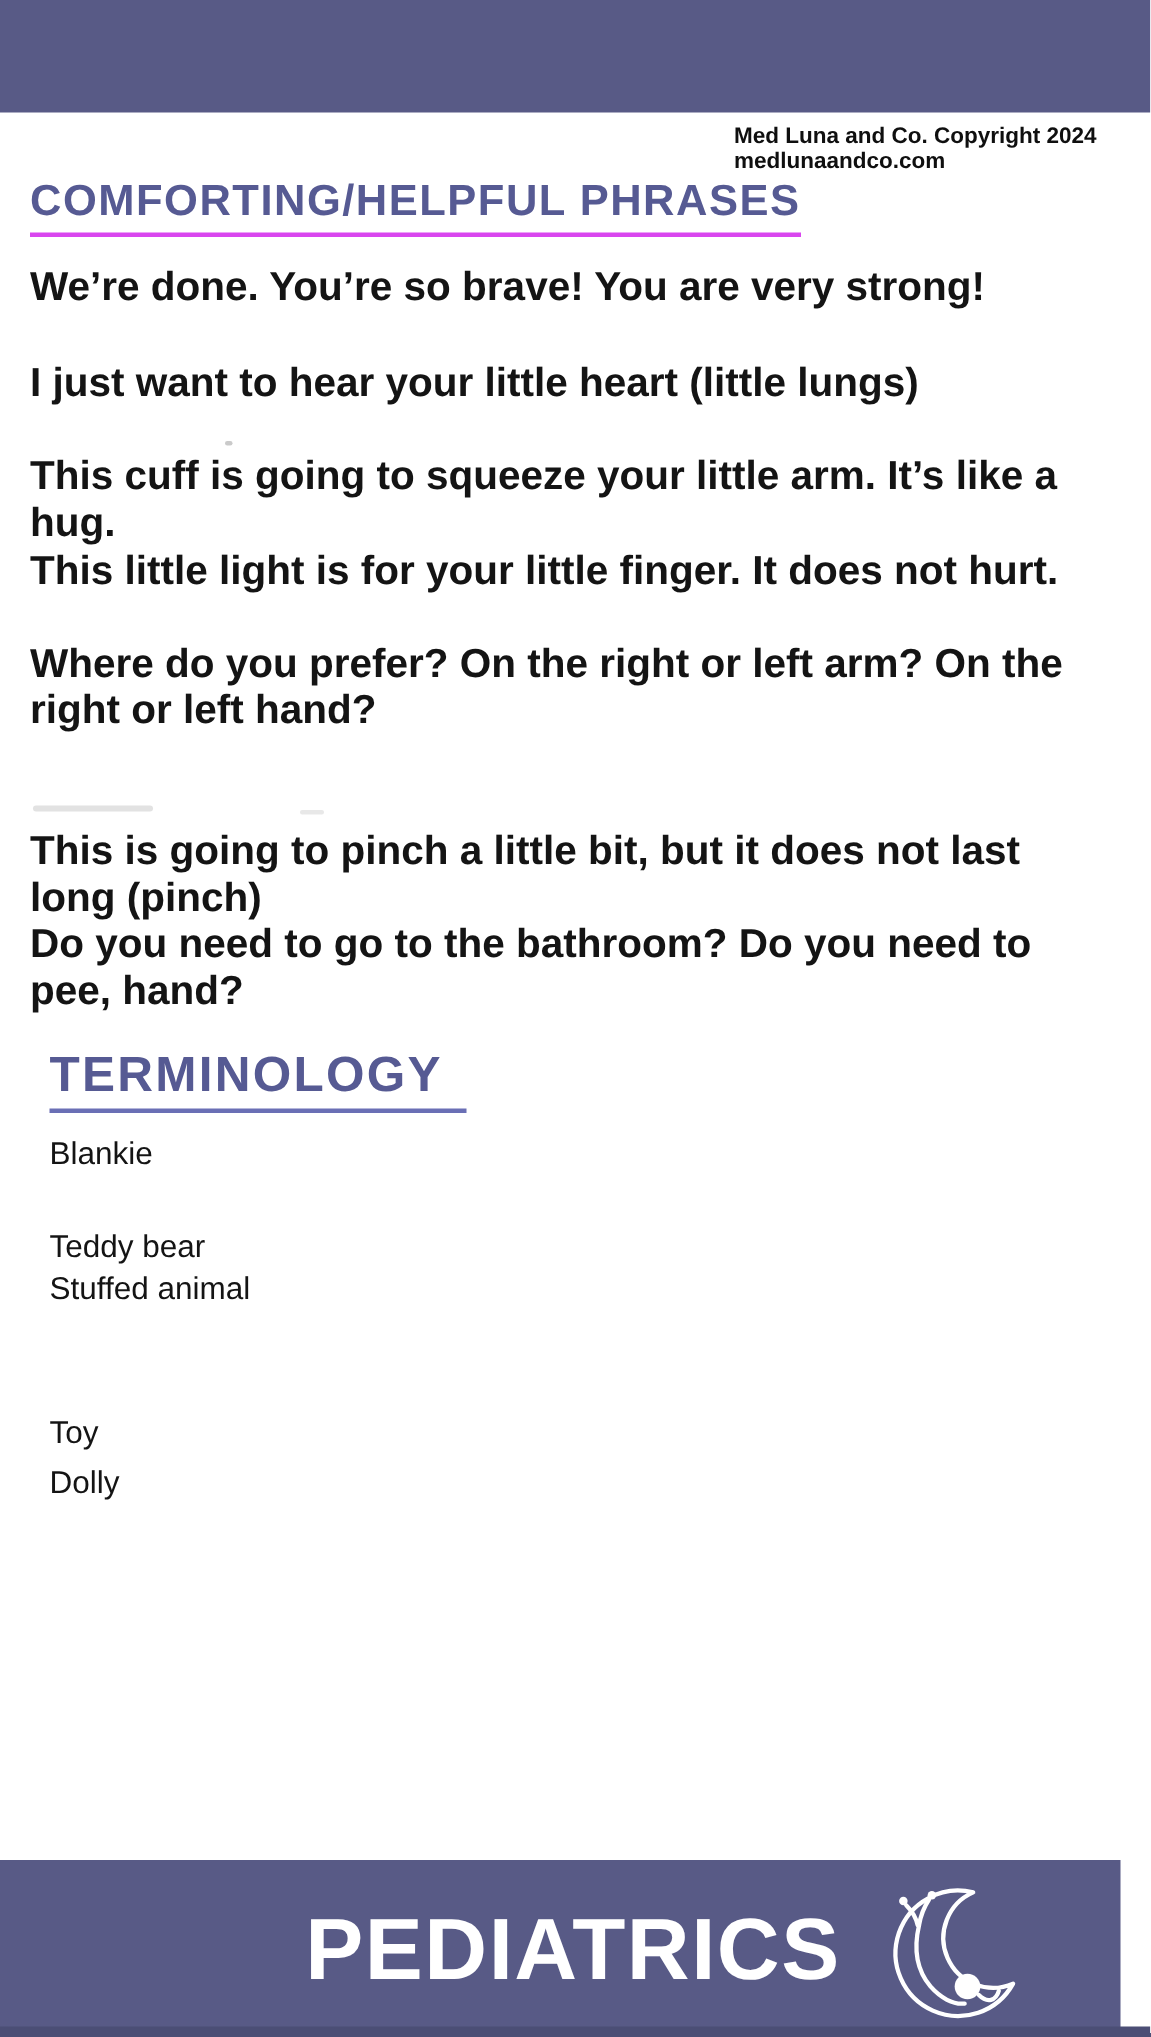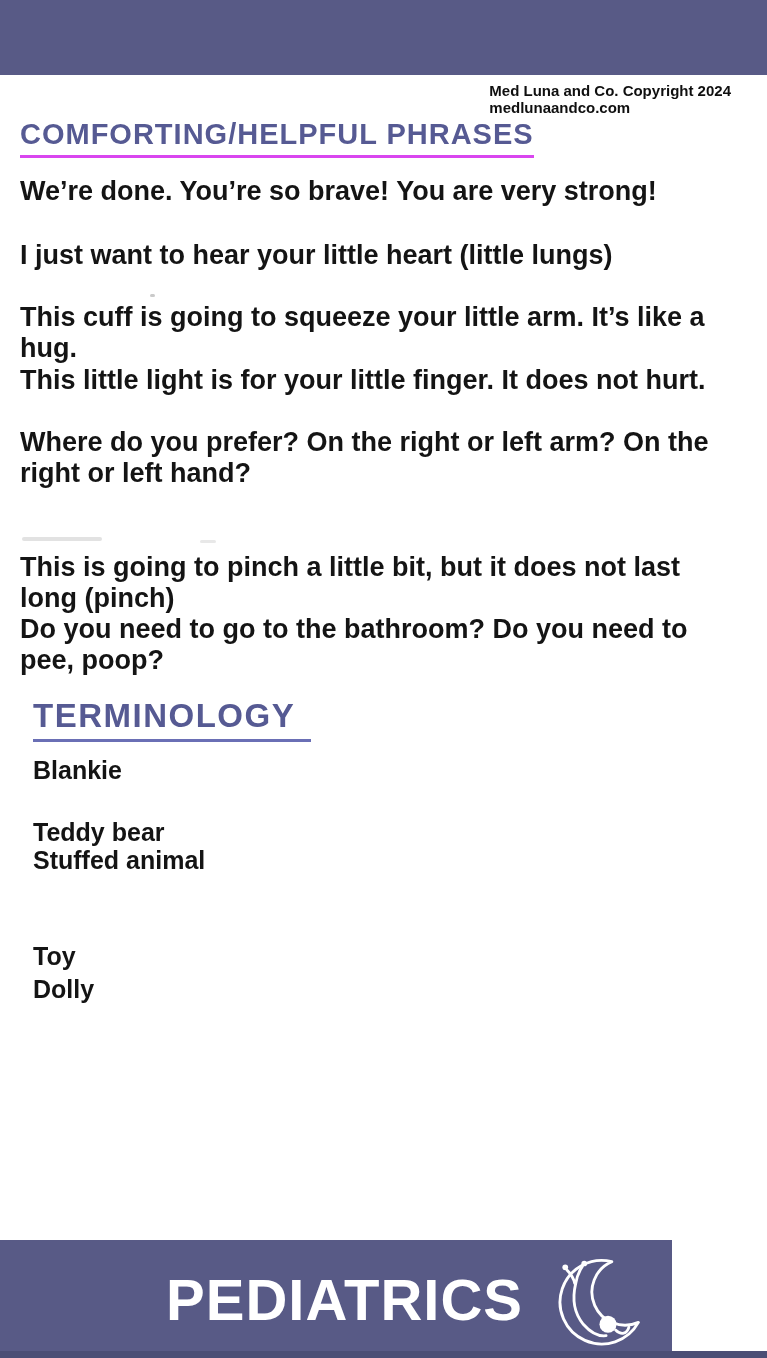--- a/index.html
+++ b/index.html
@@ -61,43 +61,43 @@
   .p2 { top: 240px; }
   .p3 { top: 302px; }
   .p4 { top: 365px; }
   .p5 { top: 427px; width: 715px; }
   .p6 { top: 552px; }
   .p7 { top: 614px; }
   .term {
     position: absolute;
     left: 33px;
     color: #141414;
-    font-size: 25px;
-    font-weight: bold;
+    font-size: 21px;
+    font-weight: normal;
     line-height: 26px;
     white-space: nowrap;
   }
   .t1 { top: 757px; }
   .t2 { top: 819px; }
   .t3 { top: 847px; }
   .t4 { top: 943px; }
   .t5 { top: 976px; }
   .artifact {
     position: absolute;
     background: #8a8a8a;
     opacity: 0.45;
     border-radius: 2px;
   }
   .a1 { left: 150px; top: 294px; width: 5px; height: 3px; }
   .a2 { left: 22px; top: 537px; width: 80px; height: 4px; opacity: 0.25; }
   .a3 { left: 200px; top: 540px; width: 16px; height: 3px; opacity: 0.2; }
   .footer-band {
     position: absolute;
     left: 0; top: 1240px;
-    width: 672px; height: 118px;
+    width: 747px; height: 118px;
     background: #585a86;
     display: flex;
     align-items: center;
     justify-content: center;
     padding-left: 140px;
     gap: 28px;
   }
   .footer-accent {
     position: absolute;
     left: 0; bottom: 0;
@@ -126,21 +126,21 @@
   </div>
 
   <div class="section-title title-phrases">COMFORTING/HELPFUL PHRASES</div>
 
   <div class="phrase p1">We’re done. You’re so brave! You are very strong!</div>
   <div class="phrase p2">I just want to hear your little heart (little lungs)</div>
   <div class="phrase p3">This cuff is going to squeeze your little arm. It’s like a hug.</div>
   <div class="phrase p4">This little light is for your little finger. It does not hurt.</div>
   <div class="phrase p5">Where do you prefer? On the right or left arm? On the right or left hand?</div>
   <div class="phrase p6">This is going to pinch a little bit, but it does not last long (pinch)</div>
-  <div class="phrase p7">Do you need to go to the bathroom? Do you need to pee, poop?</div>
+  <div class="phrase p7">Do you need to go to the bathroom? Do you need to pee, hand?</div>
 
   <div class="artifact a1"></div>
   <div class="artifact a2"></div>
   <div class="artifact a3"></div>
 
   <div class="section-title title-terminology">TERMINOLOGY</div>
 
   <div class="term t1">Blankie</div>
   <div class="term t2">Teddy bear</div>
   <div class="term t3">Stuffed animal</div>

